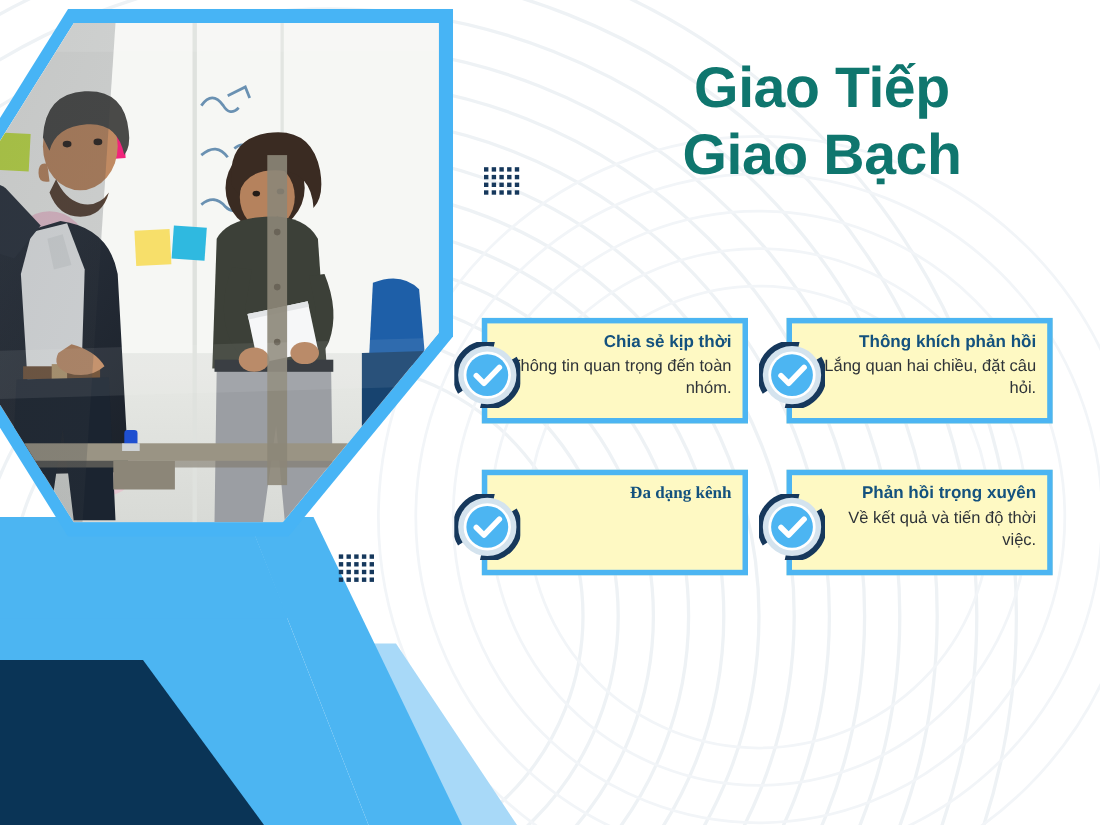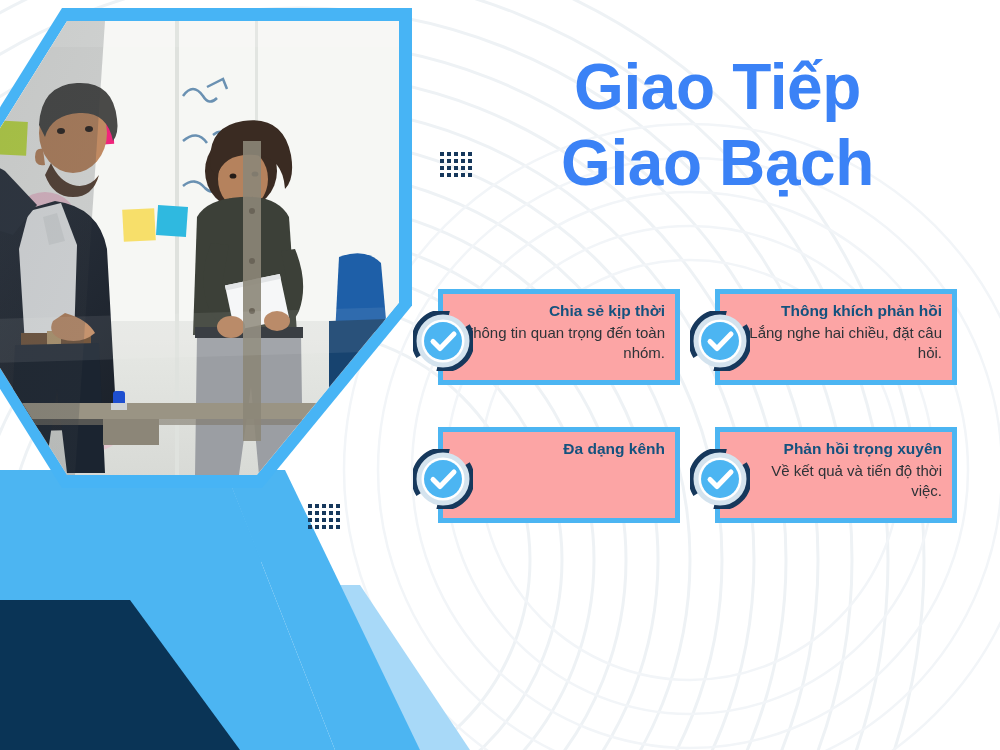--- a/index.html
+++ b/index.html
@@ -86,47 +86,47 @@
 
   
   .title-block {
     position: absolute;
     right: 126px;
     top: 50px;
     z-index: 7;
     text-align: center;
   }
   .title-line {
-    font-size: 64px;
+    font-size: 52px;
     font-weight: bold;
-    color: #3b82f6;
+    color: #0f766e;
     line-height: 1.18;
     letter-spacing: -0.4px;
     white-space: nowrap;
   }
 
   
   .cards {
     position: absolute;
     left: 438px;
     top: 289px;
     width: 520px;
     z-index: 7;
   }
   .card {
     position: absolute;
     width: 232px;
     height: 86px;
     border: 5px solid #4cb5f2;
-    background: #fca5a5;
+    background: #fef9c3;
     box-sizing: content-box;
   }
   .card.c0 { left: 0px;   top: 0px; }
   .card.c1 { left: 277px; top: 0px; }
-  .card.c2 { left: 0px;   top: 138px; }
+  .card.c2 { left: 0px;   top: 138px; font-family: Liberation Serif, serif; }
   .card.c3 { left: 277px; top: 138px; }
 
   .card-text {
     position: absolute;
     right: 10px;
     top: 7px;
     width: 205px;
     text-align: right;
   }
   .card-title {
@@ -390,21 +390,21 @@
     <div class="card c1">
       <svg class="check-badge" viewBox="0 0 60 60" xmlns="http://www.w3.org/2000/svg">
         <circle cx="30" cy="30" r="28" fill="none" stroke="#16385c" stroke-width="7" stroke-dasharray="66 22" stroke-dashoffset="16"></circle>
         <circle cx="30" cy="30" r="24" fill="#ffffff"></circle>
         <circle cx="30" cy="30" r="24" fill="none" stroke="#d4e3ee" stroke-width="5"></circle>
         <circle cx="30" cy="30" r="19" fill="#4cb5f2"></circle>
         <path d="M20 30.5 L27 37.5 L41 23" fill="none" stroke="#ffffff" stroke-width="5" stroke-linecap="round" stroke-linejoin="round"></path>
       </svg>
       <div class="card-text">
         <div class="card-title">Thông khích phản hồi</div>
-        <div class="card-desc">Lắng nghe hai chiều, đặt câu hỏi.</div>
+        <div class="card-desc">Lắng quan hai chiều, đặt câu hỏi.</div>
       </div>
     </div>
 
     <div class="card c2">
       <svg class="check-badge" viewBox="0 0 60 60" xmlns="http://www.w3.org/2000/svg">
         <circle cx="30" cy="30" r="28" fill="none" stroke="#16385c" stroke-width="7" stroke-dasharray="66 22" stroke-dashoffset="16"></circle>
         <circle cx="30" cy="30" r="24" fill="#ffffff"></circle>
         <circle cx="30" cy="30" r="24" fill="none" stroke="#d4e3ee" stroke-width="5"></circle>
         <circle cx="30" cy="30" r="19" fill="#4cb5f2"></circle>
         <path d="M20 30.5 L27 37.5 L41 23" fill="none" stroke="#ffffff" stroke-width="5" stroke-linecap="round" stroke-linejoin="round"></path>

